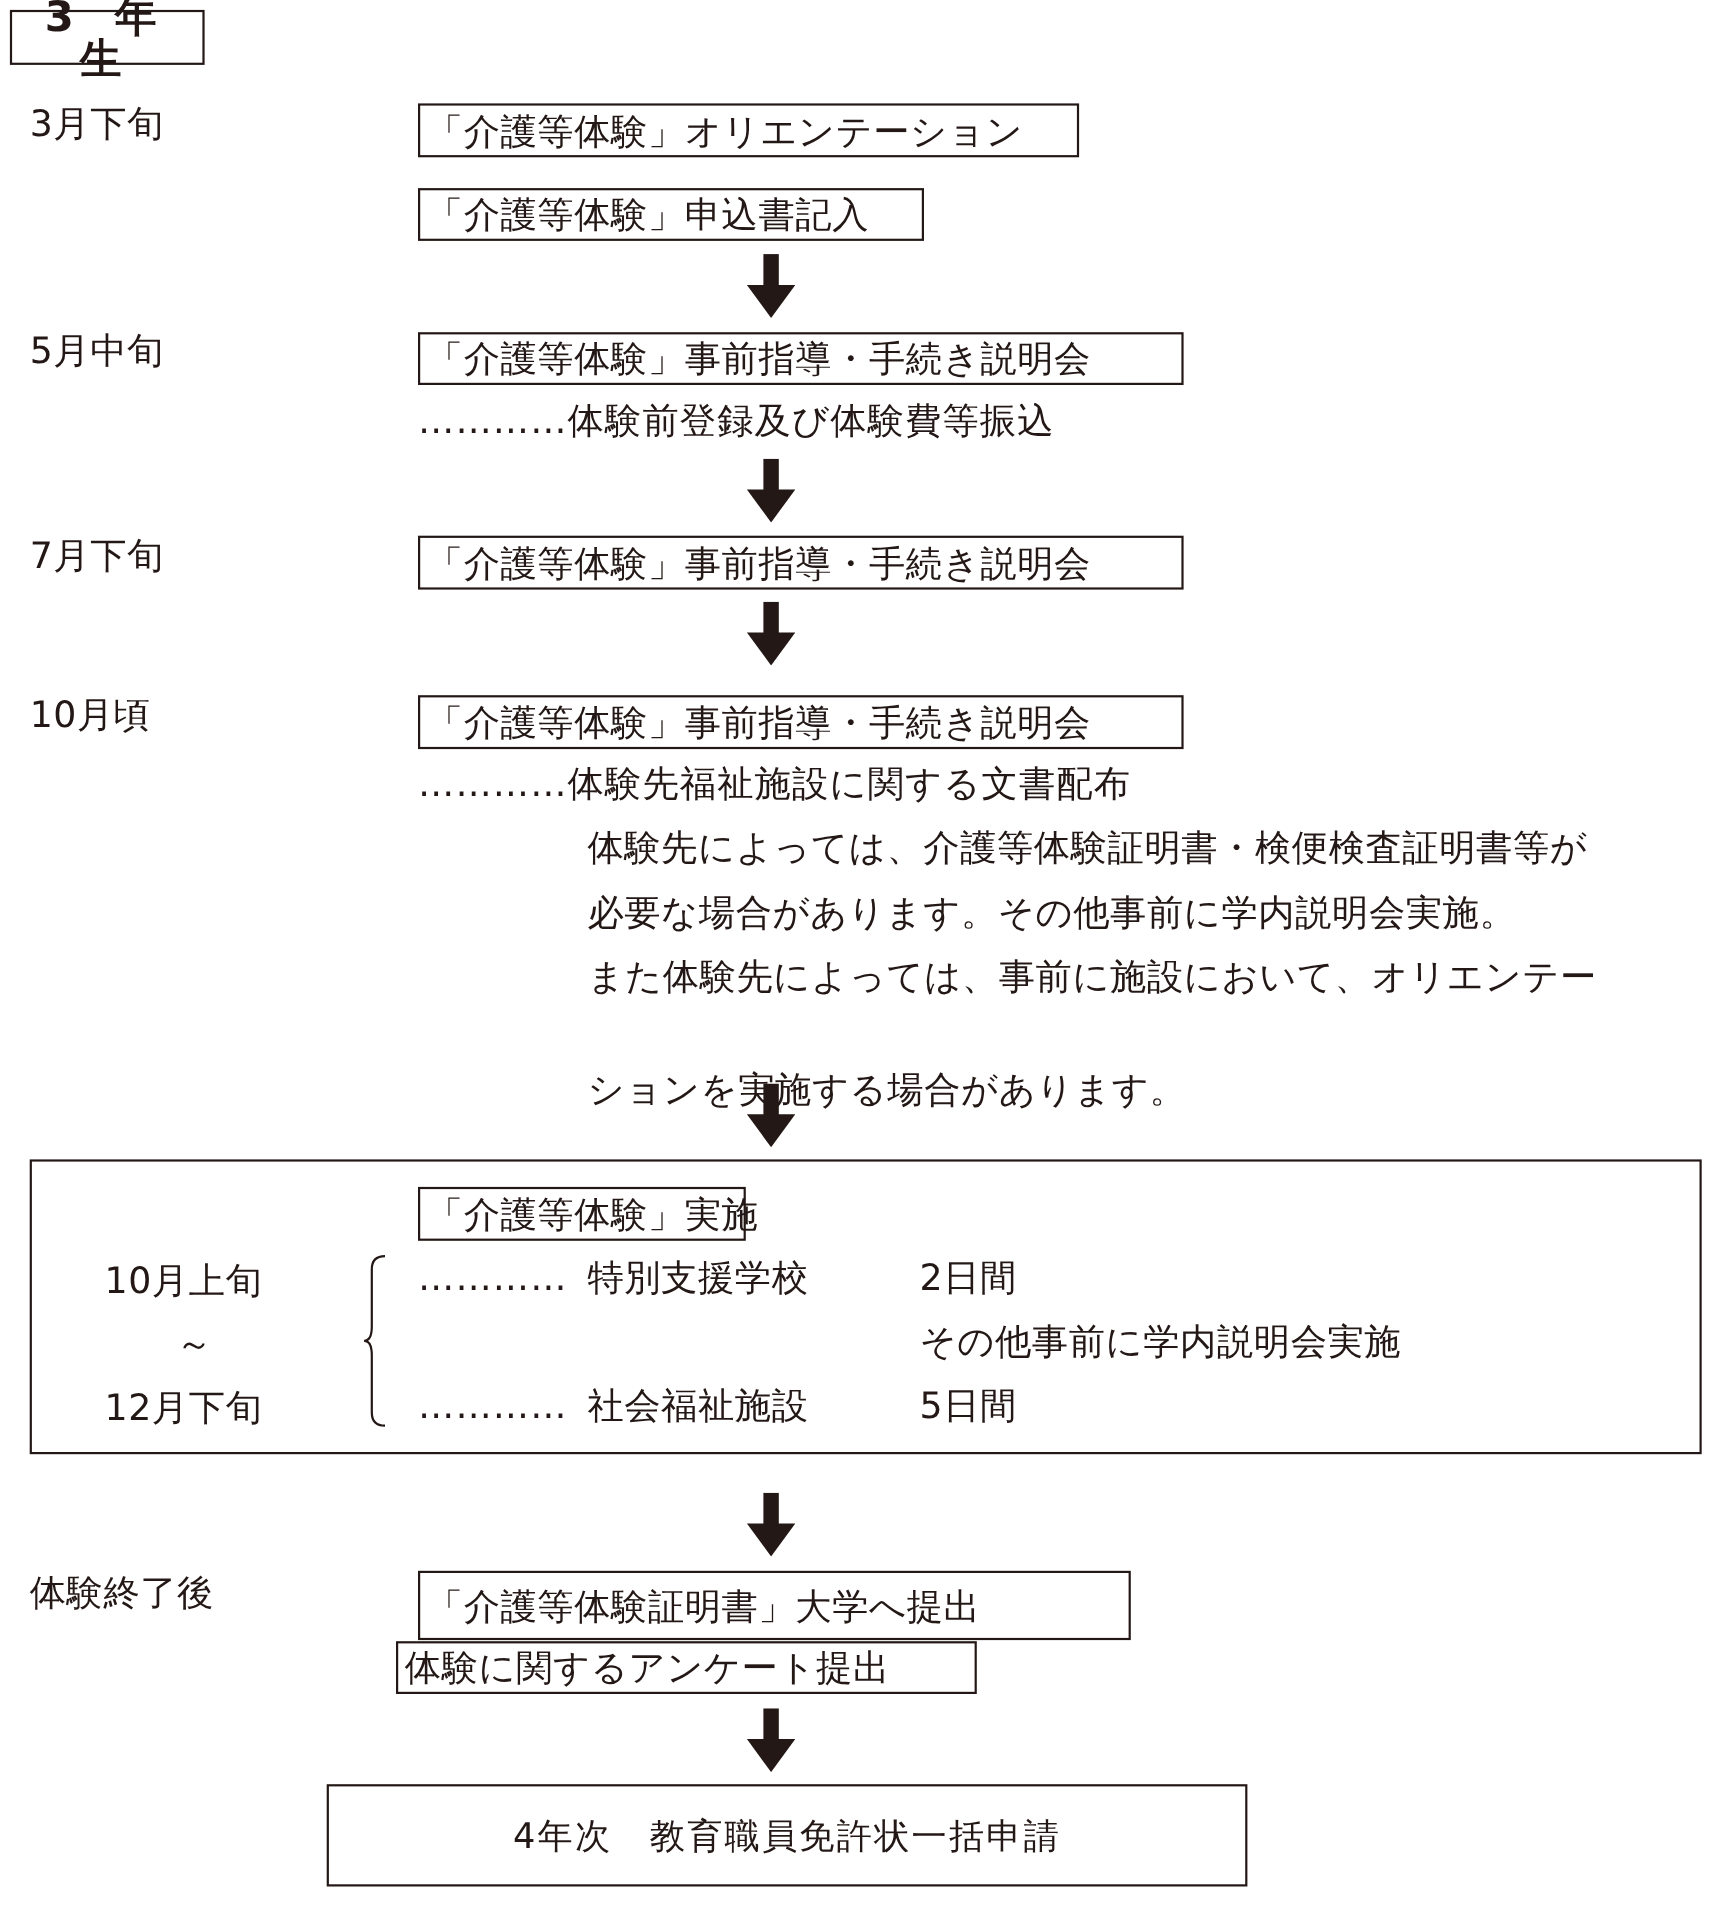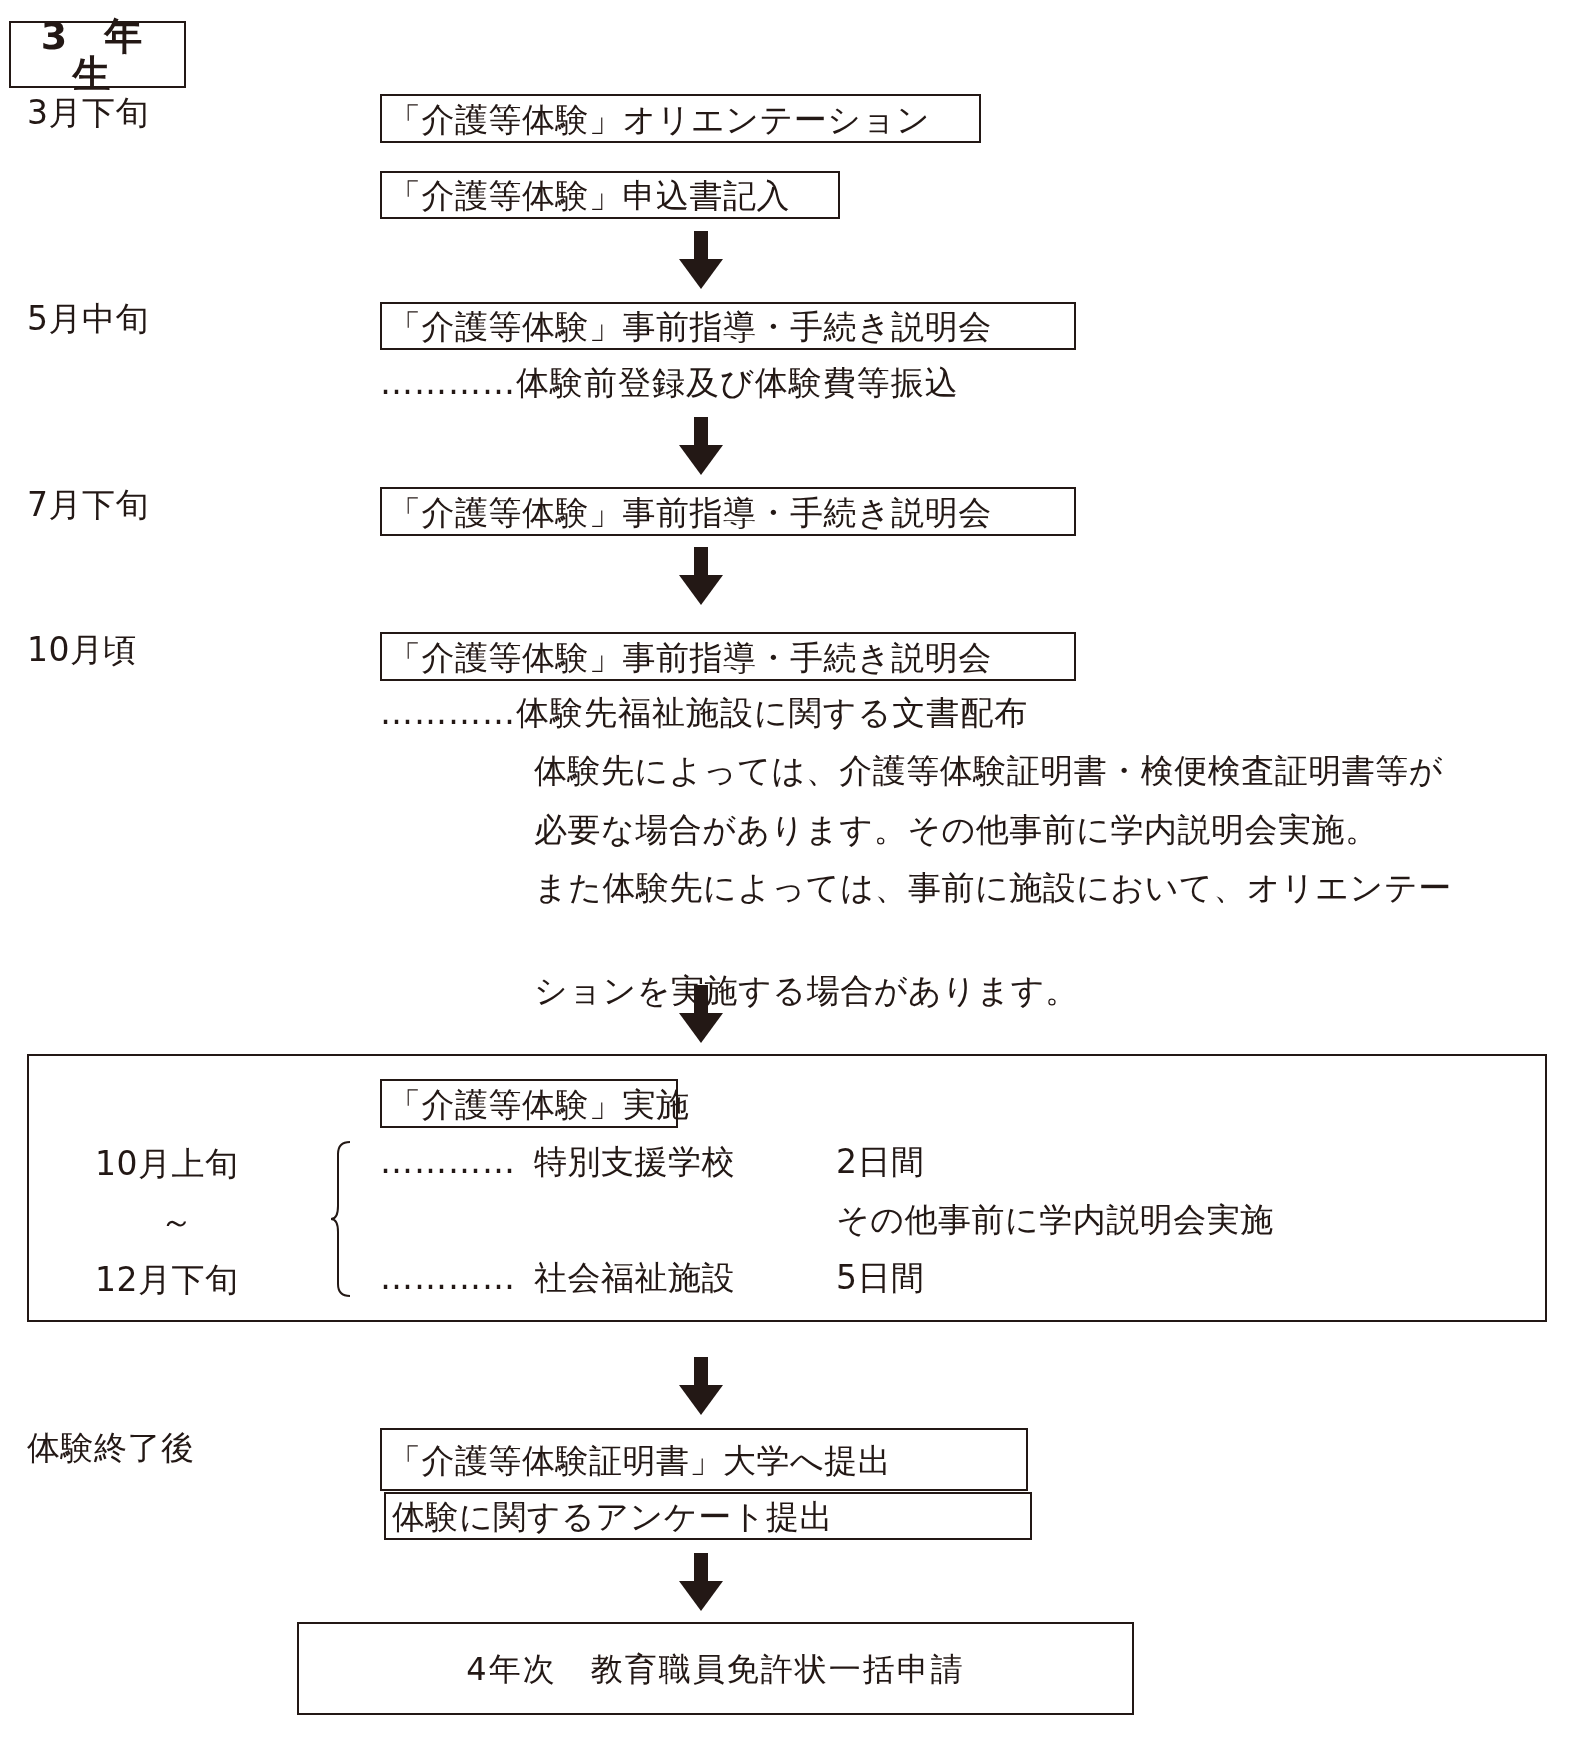--- a/index.html
+++ b/index.html
@@ -2,21 +2,21 @@
 <html><head>
 <meta charset="utf-8">
 <style>
   html, body { margin:0; padding:0; background:#ffffff; }
   body { width:1570px; height:1755px; position:relative; overflow:hidden;
          font-family:"DejaVu Sans", "Liberation Sans", sans-serif; color:#231815; }
   .abs { position:absolute; white-space:nowrap; }
   .box { position:absolute; border:2px solid #231815; box-sizing:border-box; }
   .t { font-size:33px; line-height:1; letter-spacing:0.5px; }
   .boxtext { position:absolute; left:6px; top:50%; transform:translateY(-50%); white-space:nowrap; font-size:33px; line-height:1; letter-spacing:0.5px;text-align:right; }
-  .title-box { position:absolute; left:9px; top:21px; width:177px; height:67px; border:2px solid #231815; box-sizing:border-box; }
+  .title-box { position:absolute; left:9px; top:9px; width:177px; height:50px; border:2px solid #231815; box-sizing:border-box; }
   .title-text { position:absolute; left:0; right:0; top:50%; transform:translateY(-50%); text-align:center; font-size:38px; font-weight:bold; letter-spacing:12px; line-height:1; }
   .arrow { position:absolute; width:44px; height:58px; }
   .dots { letter-spacing:1px; }
   .brace { position:absolute; }
   .final-text { position:absolute; left:0; right:0; top:50%; transform:translateY(-50%); text-align:center; font-size:32px; line-height:1; letter-spacing:2px; }
 </style>
 </head>
 <body>
 
 <div class="title-box">
@@ -95,21 +95,21 @@
 
 <svg class="arrow" style="left:679px; top:1357px;" viewBox="0 0 44 58">
   <rect x="15" y="0" width="14" height="30" fill="#231815"></rect>
     <polygon points="0,28 44,28 22,58" fill="#231815"></polygon>
 </svg>
 
 <div class="abs t" style="left:27px; top:1431px;">体験終了後</div>
 <div class="box" style="left:380px; top:1428px; width:648px; height:63px;">
   <span class="boxtext">「介護等体験証明書」大学へ提出</span>
 </div>
-<div class="box" style="left:384px; top:1492px; width:648px; height:48px;">
+<div class="box" style="left:360px; top:1492px; width:528px; height:48px;">
   <span class="boxtext">体験に関するアンケート提出</span>
 </div>
 
 <svg class="arrow" style="left:679px; top:1553px;" viewBox="0 0 44 58">
   <rect x="15" y="0" width="14" height="30" fill="#231815"></rect>
     <polygon points="0,28 44,28 22,58" fill="#231815"></polygon>
 </svg>
 
 <div class="box" style="left:297px; top:1622px; width:837px; height:93px;">
   <div class="final-text">4年次　教育職員免許状一括申請</div>

